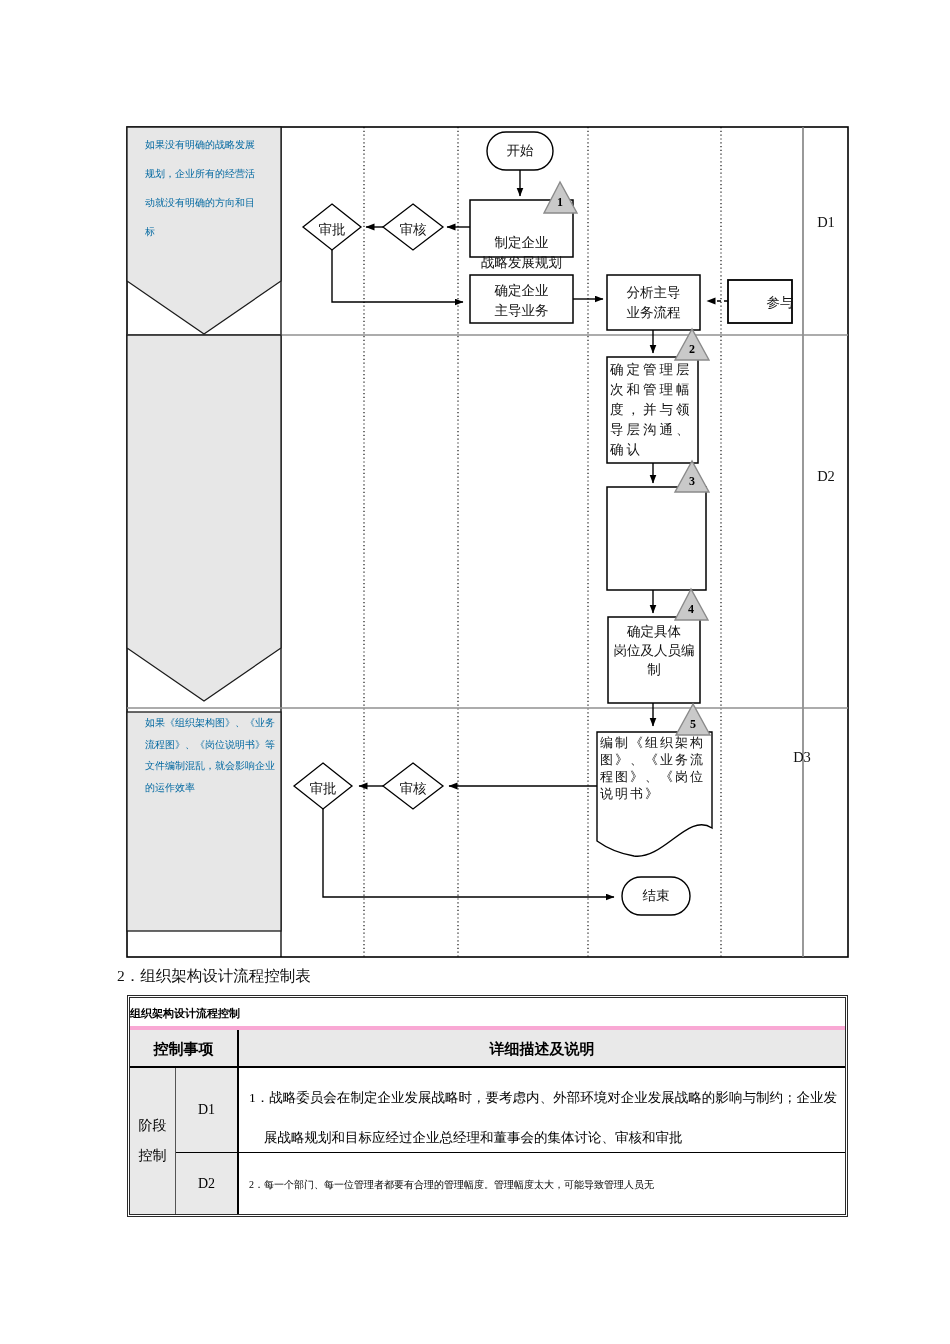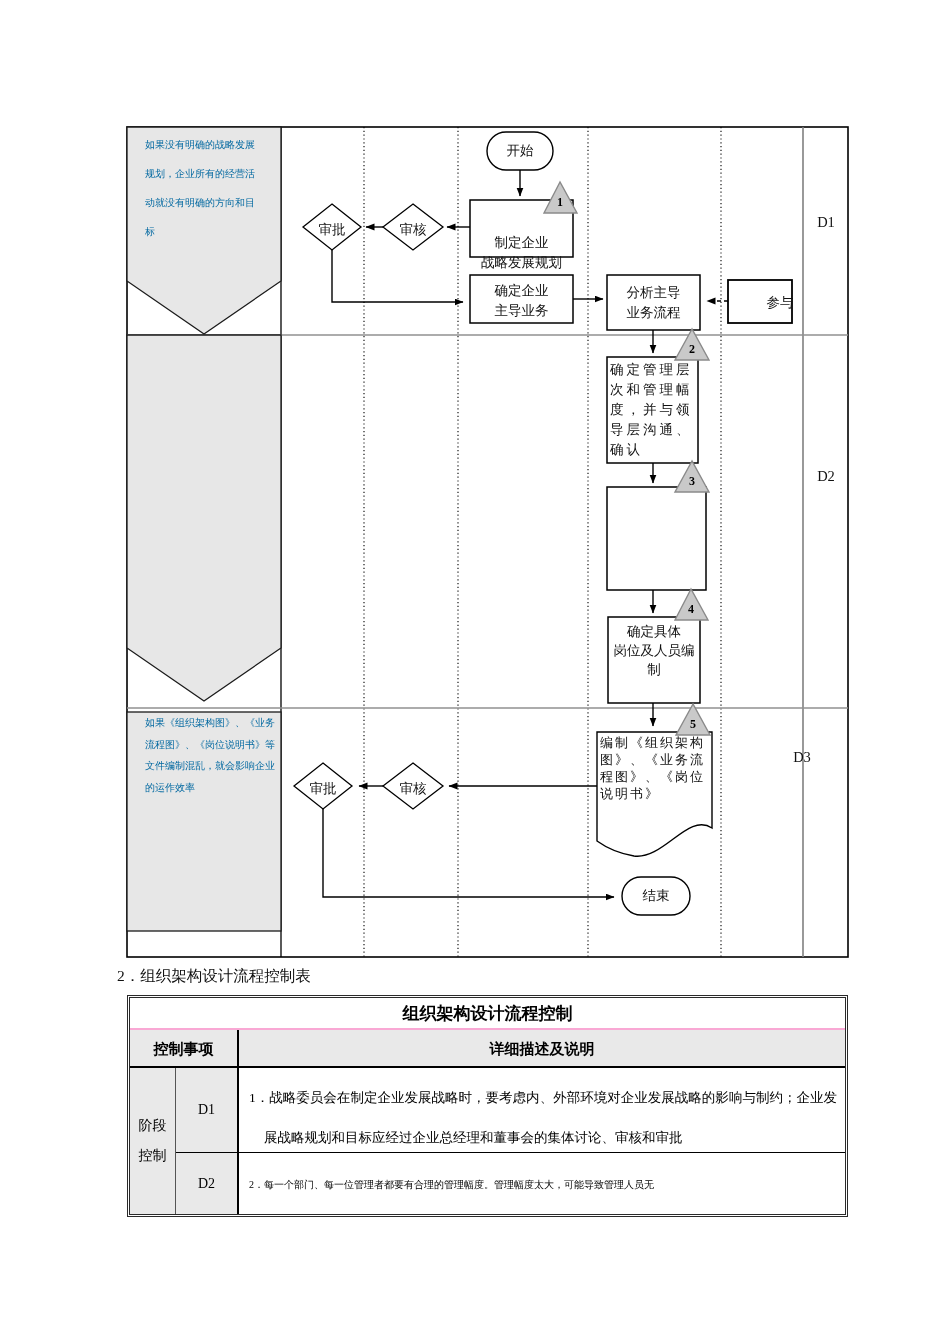--- a/index.html
+++ b/index.html
@@ -29,23 +29,23 @@
   .lane-lbl{position:absolute;width:44px;text-align:center;font-size:14.5px;color:#111;}
   .d1{left:804px;top:214px;} .d2{left:804px;top:468px;} .d3{left:780px;top:718px;margin-top:31px;}
   .tri-num{position:absolute;width:18px;text-align:center;font-size:12px;font-weight:bold;color:#000;}
   .n1{left:551px;top:195px;} .n2{left:683px;top:342px;} .n3{left:683px;top:474px;}
   .n4{left:682px;top:602px;} .n5{left:684px;top:717px;}
   .section-heading{position:absolute;left:117px;top:966px;font-size:15.5px;color:#111;}
   
   .ctable{position:absolute;left:127px;top:995px;width:721px;height:222px;
           border:3px double #2a2a2a;box-sizing:border-box;}
   .ctable .cell{position:absolute;box-sizing:border-box;overflow:hidden;}
-  .t-title{left:0;top:0;width:715px;height:32px;border-bottom:2px solid #f9a8d4;
-           font-family:"Liberation Sans","DejaVu Sans",sans-serif;font-weight:bold;font-size:17px;
-           line-height:31px;text-align:center;}
+  .t-title{left:0;top:0;width:715px;height:32px;border-bottom:4px solid #f9a8d4;
+           font-family:"Liberation Sans","DejaVu Sans",sans-serif;font-weight:bold;font-size:11px;
+           line-height:31px;text-align:left;}
   .t-head1{left:0;top:32px;width:109px;height:38px;background:#e9e9e9;border-right:2px solid #000;
            border-bottom:2px solid #000;font-family:"Liberation Sans","DejaVu Sans",sans-serif;
            font-weight:bold;font-size:15px;line-height:37px;text-align:center;}
   .t-head2{left:109px;top:32px;width:606px;height:38px;background:#e9e9e9;border-bottom:2px solid #000;
            font-family:"Liberation Sans","DejaVu Sans",sans-serif;font-weight:bold;font-size:15px;
            line-height:37px;text-align:center;}
   .t-group{left:0;top:70px;width:46px;height:146px;background:#e9e9e9;border-right:1px solid #555;
            display:flex;align-items:center;justify-content:center;white-space:pre-line;
            font-size:14px;line-height:30px;text-align:center;}
   .t-id1{left:46px;top:70px;width:63px;height:85px;background:#e9e9e9;border-right:2px solid #000;

